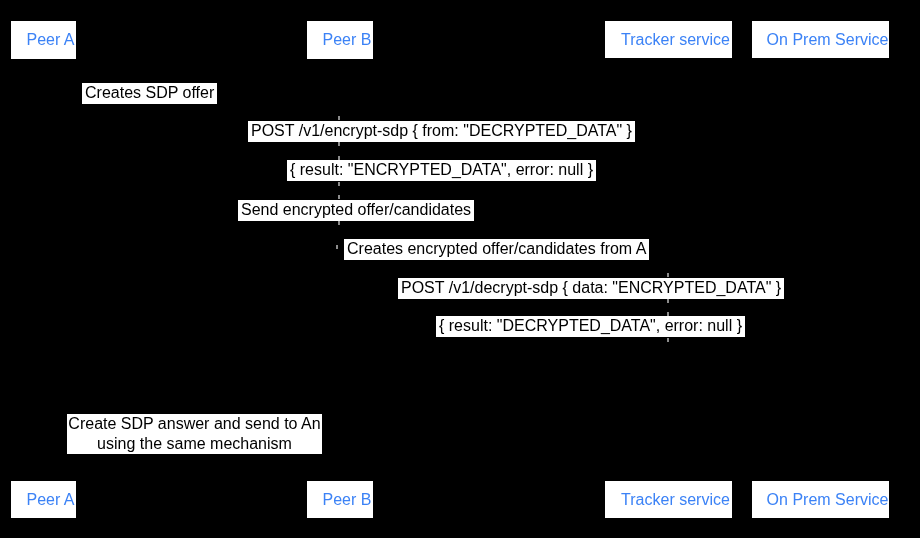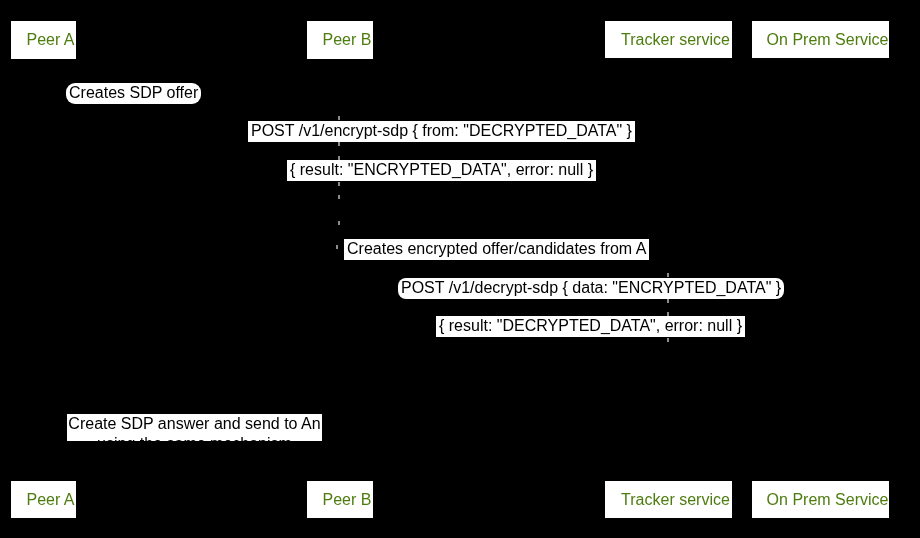--- a/index.html
+++ b/index.html
@@ -13,21 +13,21 @@
   }
   .stage {
     position: relative;
     width: 920px;
     height: 538px;
     background: #000000;
   }
   .actor-box {
     position: absolute;
     background: #ffffff;
-    color: #4d7c0f;
+    color: #3b82f6;
     font-size: 16px;
     text-align: center;
     display: flex;
     align-items: center;
     justify-content: center;
     white-space: nowrap;
     box-sizing: border-box;
     padding-left: 14px;
   }
   .msg-label {
@@ -36,21 +36,21 @@
     color: #000000;
     font-size: 16px;
     line-height: 20px;
     height: 21px;
     padding: 0 3px;
     white-space: nowrap;
     display: inline-block;
     box-sizing: border-box;
   }
   .msg-label.two-line {
-    height: 27px;
+    height: 40px;
     width: 255px;
     text-align: center;
     white-space: pre-line;
     padding: 0;
   }
   .tick {
     position: absolute;
     width: 2px;
     height: 4px;
     background: #8c8c8c;
@@ -71,25 +71,26 @@
   <div class="tick" style="left:338px; top:156px;"></div>
   <div class="tick" style="left:338px; top:182px;"></div>
   <div class="tick" style="left:338px; top:195px;"></div>
   <div class="tick" style="left:338px; top:221px;"></div>
   <div class="tick" style="left:336px; top:245px;"></div>
   <div class="tick" style="left:667px; top:273px;"></div>
   <div class="tick" style="left:667px; top:299px;"></div>
   <div class="tick" style="left:667px; top:312px;"></div>
   <div class="tick" style="left:667px; top:338px;"></div>
 
-  <div class="msg-label" style="left:66px;  top:83px;border-radius:9px;">Creates SDP offer</div>
+  <div class="msg-label" style="left:82px;  top:83px;">Creates SDP offer</div>
   <div class="msg-label" style="left:248px; top:121px;">POST /v1/encrypt-sdp { from: "DECRYPTED_DATA" }</div>
   <div class="msg-label" style="left:287px; top:160px;">{ result: "ENCRYPTED_DATA", error: null }</div>
+  <div class="msg-label" style="left:238px; top:200px;">Send encrypted offer/candidates</div>
   <div class="msg-label" style="left:344px; top:239px;">Creates encrypted offer/candidates from A</div>
-  <div class="msg-label" style="left:398px; top:278px;border-radius:8px;">POST /v1/decrypt-sdp { data: "ENCRYPTED_DATA" }</div>
+  <div class="msg-label" style="left:398px; top:278px;">POST /v1/decrypt-sdp { data: "ENCRYPTED_DATA" }</div>
   <div class="msg-label" style="left:436px; top:316px;">{ result: "DECRYPTED_DATA", error: null }</div>
   <div class="msg-label two-line" style="left:67px; top:414px;">Create SDP answer and send to An
 using the same mechanism</div>
 
   <div class="actor-box" style="left:11px;  top:481px; width:65px;  height:37px;">Peer A</div>
   <div class="actor-box" style="left:307px; top:481px; width:66px;  height:37px;">Peer B</div>
   <div class="actor-box" style="left:605px; top:481px; width:127px; height:37px;">Tracker service</div>
   <div class="actor-box" style="left:752px; top:481px; width:137px; height:37px;">On Prem Service</div>
 
 </div>

